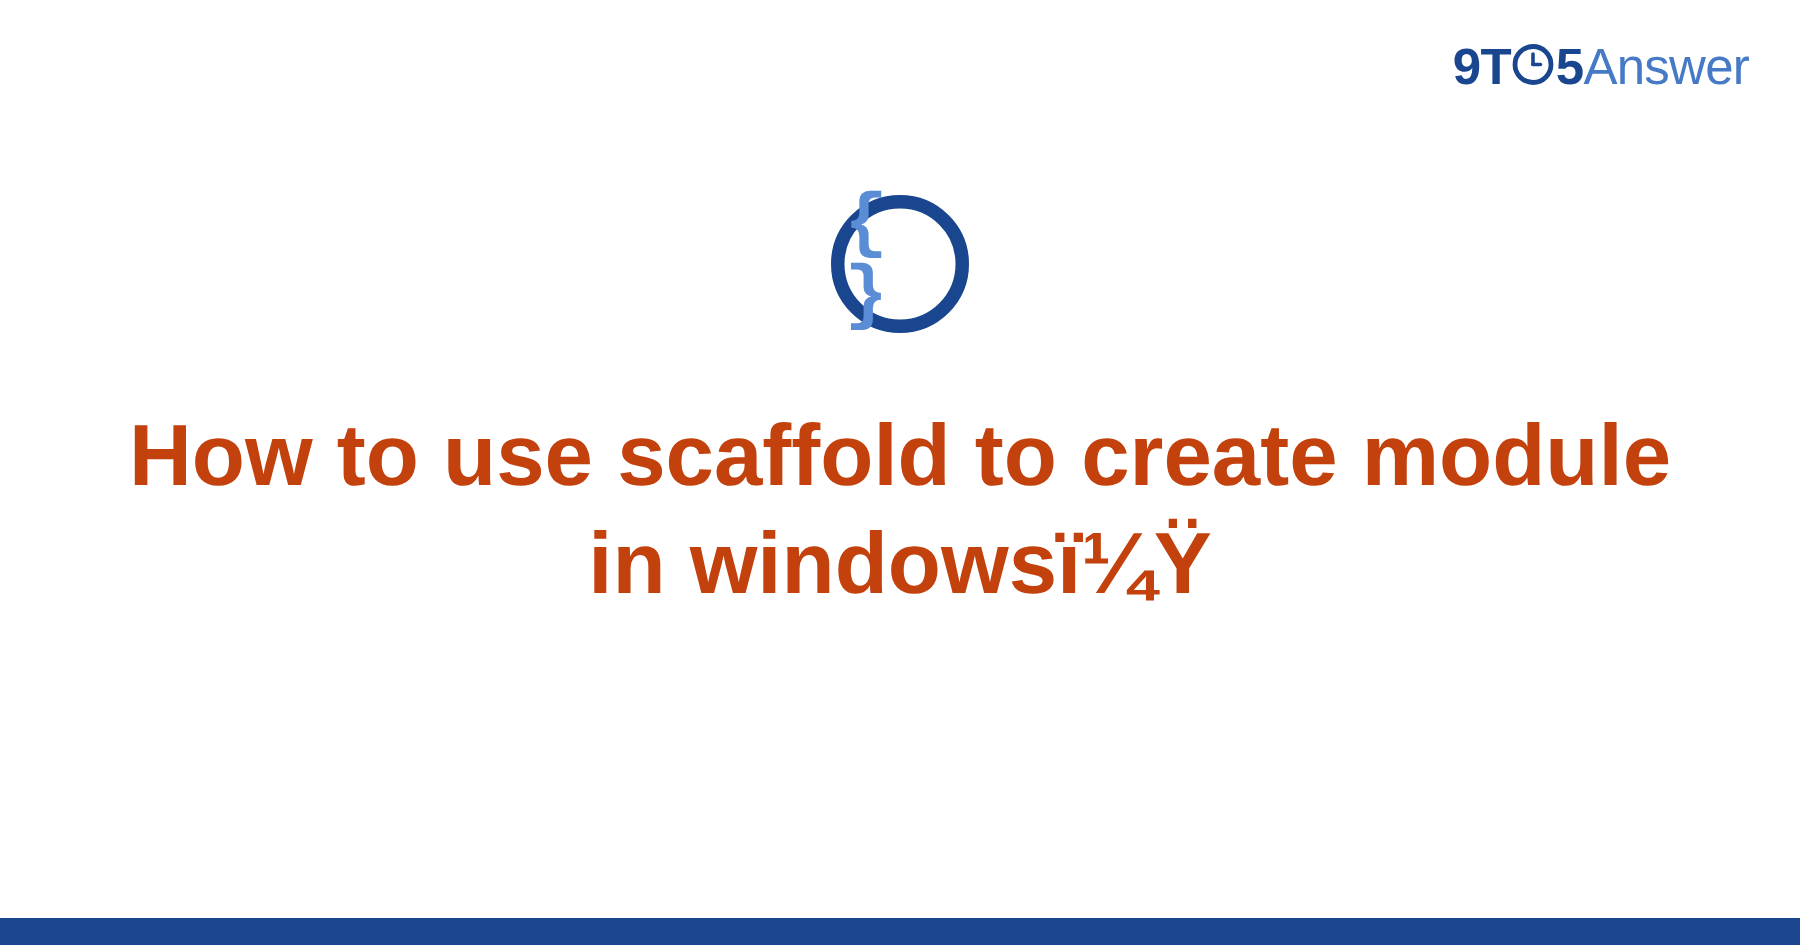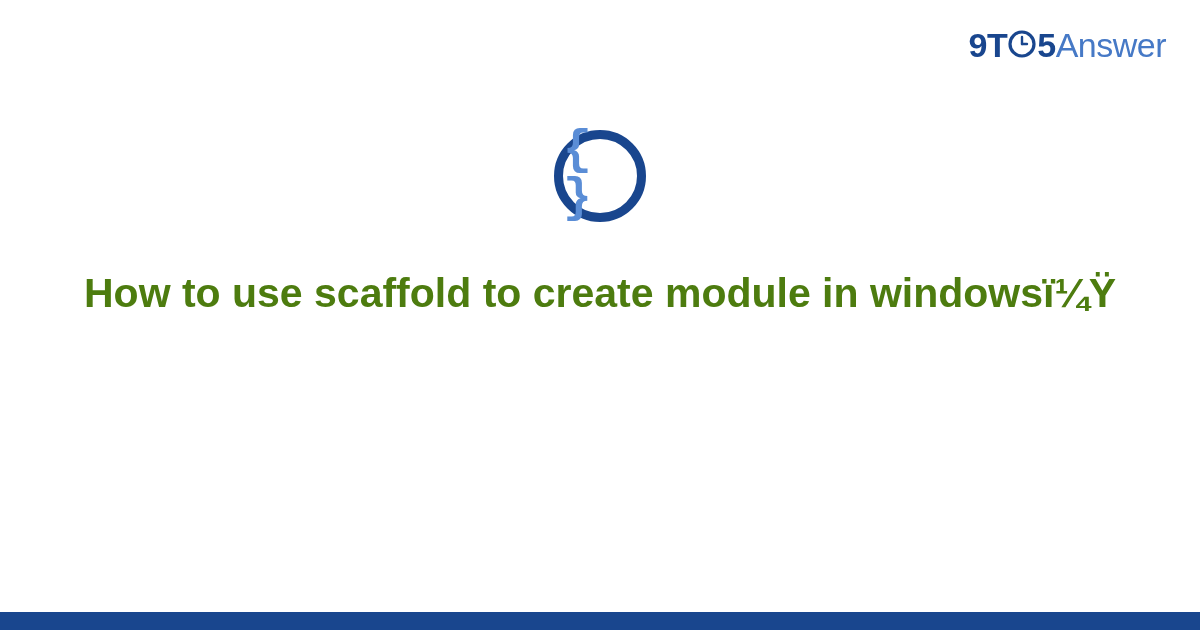--- a/index.html
+++ b/index.html
@@ -65,23 +65,23 @@
       position: relative;
       top: -2px;
     }
     .title {
       position: absolute;
       top: 268px;
       left: 50%;
       transform: translateX(-50%);
       width: 90%;
       text-align: center;
-      font-size: 41px;
+      font-size: 58px;
       font-weight: 700;
-      color: #4d7c0f;
+      color: #c2410c;
       line-height: 1.24;
     }
     .bottom-bar {
       position: absolute;
       bottom: 0;
       left: 0;
       width: 100%;
       height: 18px;
       background: #19468e;
     }

